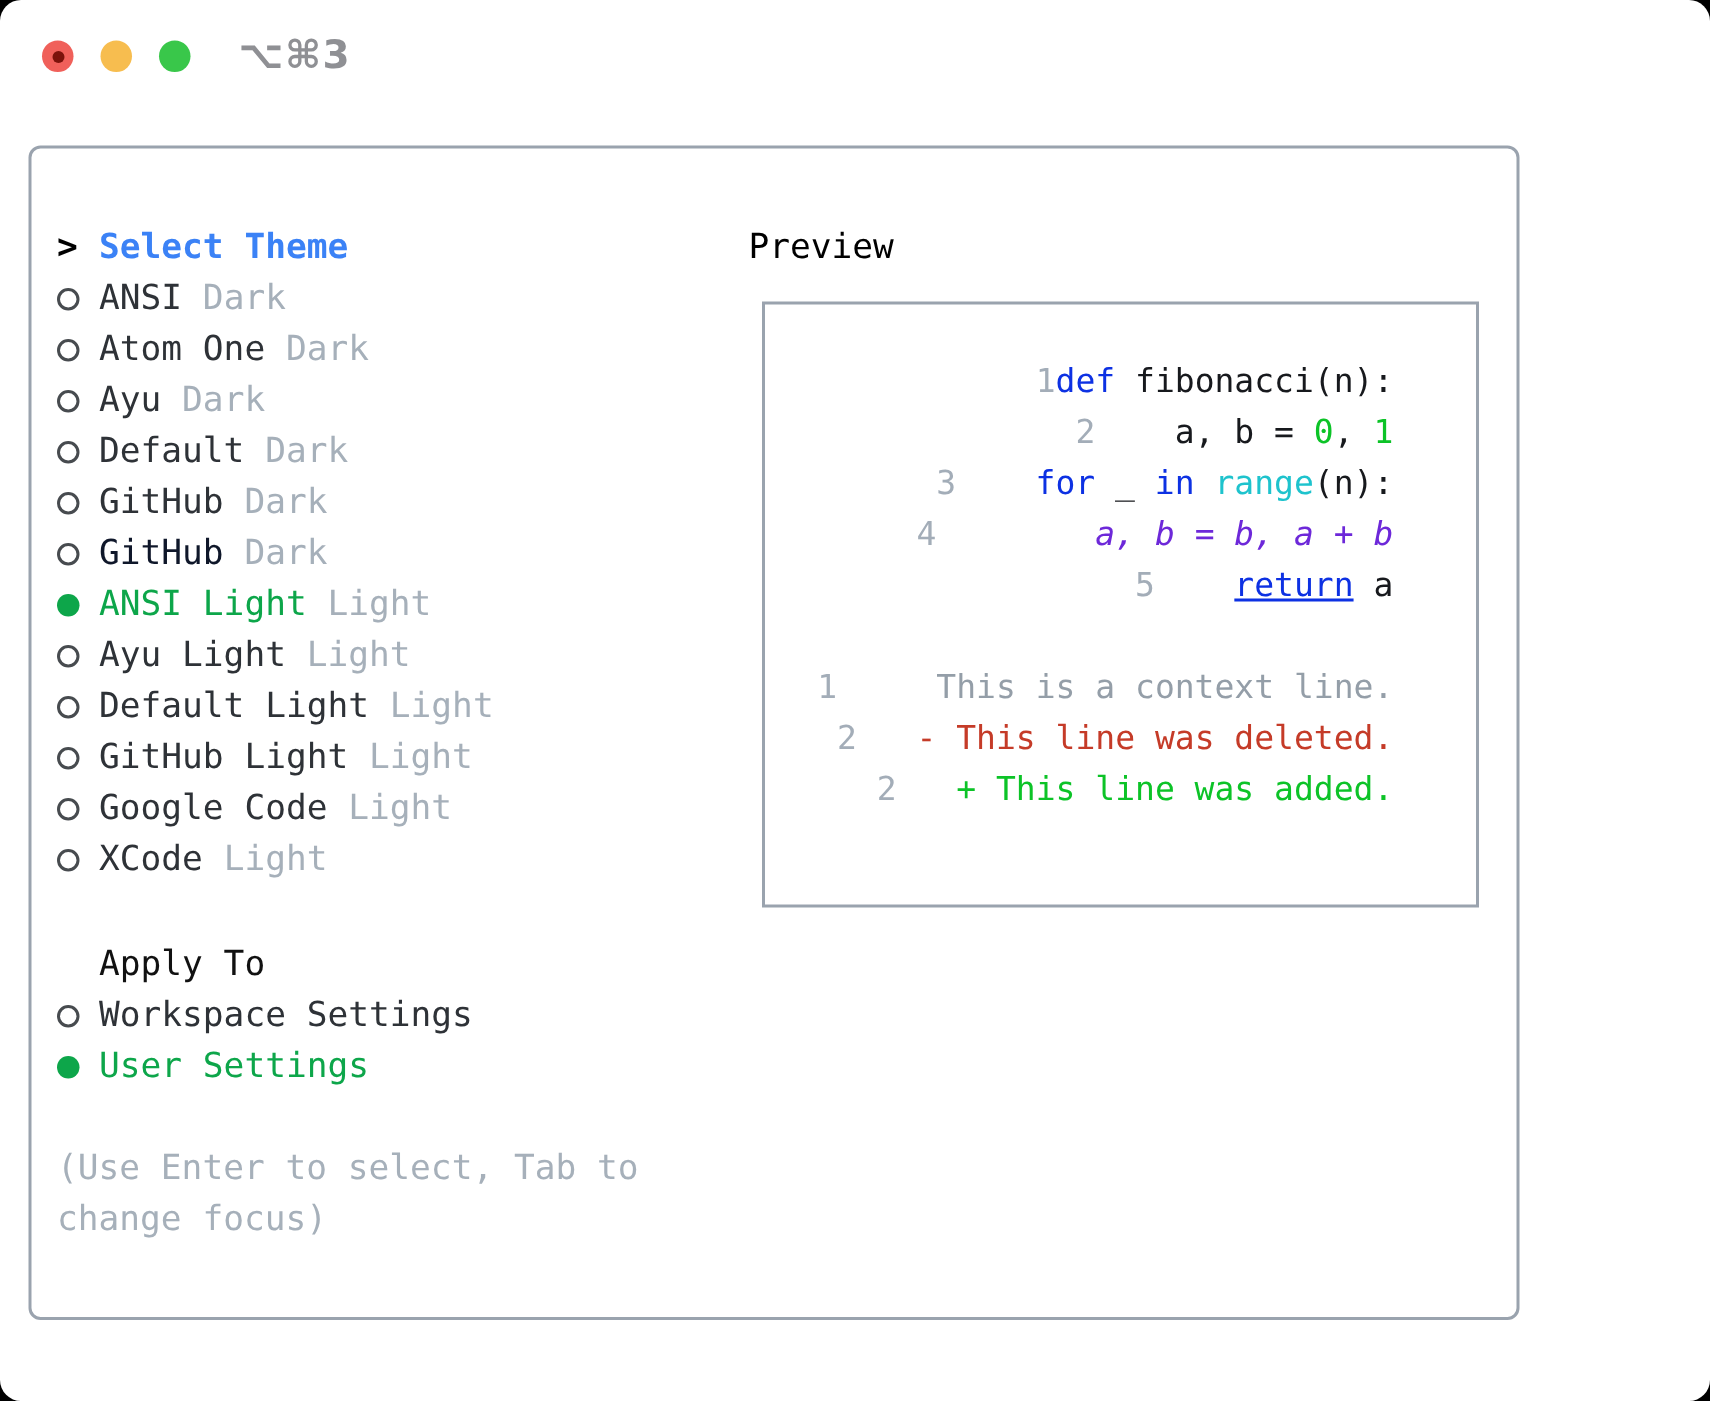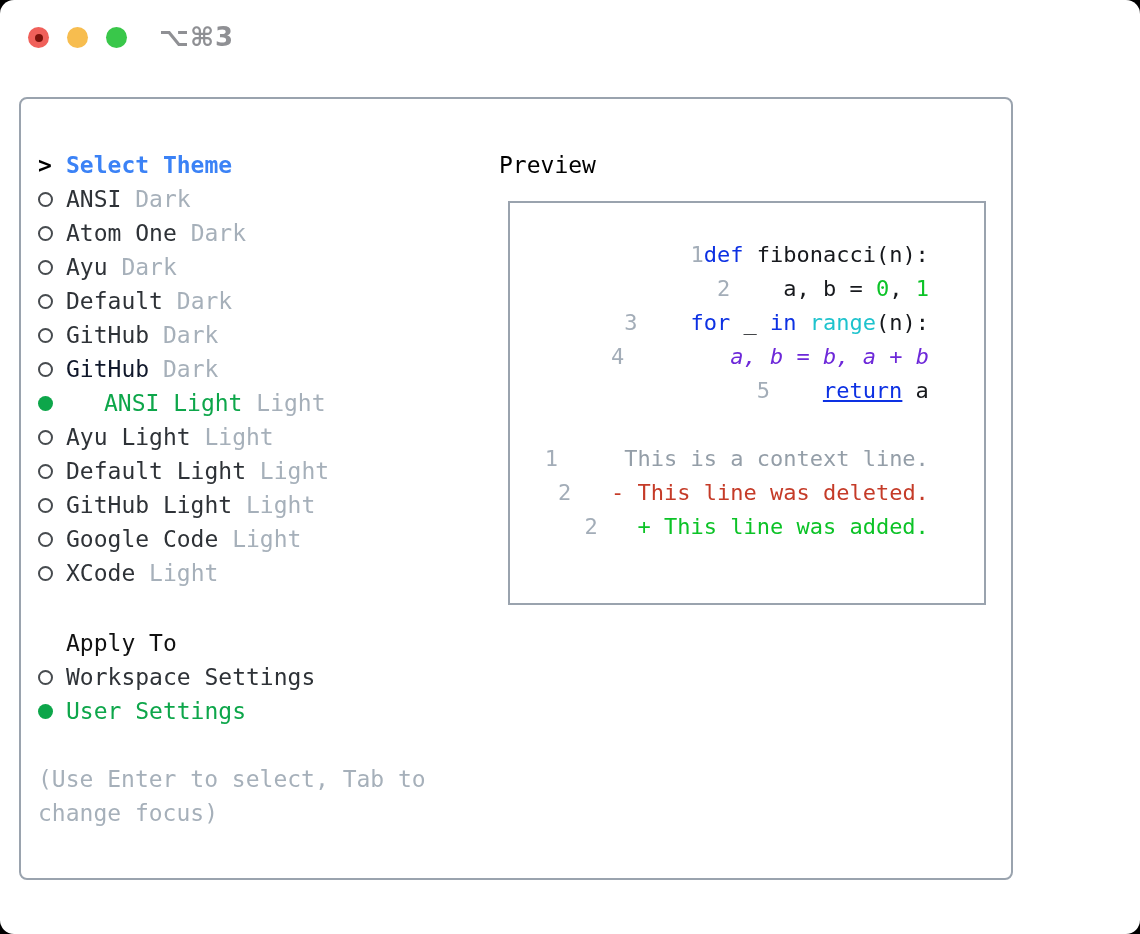--- a/index.html
+++ b/index.html
@@ -64,21 +64,21 @@
         <span class="header">Select Theme</span>
       </div>
 
       <div id="theme-list">
           <div class="row"><span class="marker"><span class="circle"></span></span><span style="color: rgb(46, 50, 55);">ANSI</span><span style="color: rgb(166, 176, 186);"> Dark</span></div>
           <div class="row"><span class="marker"><span class="circle"></span></span><span style="color: rgb(46, 50, 55);">Atom One</span><span style="color: rgb(166, 176, 186);"> Dark</span></div>
           <div class="row"><span class="marker"><span class="circle"></span></span><span style="color: rgb(46, 50, 55);">Ayu</span><span style="color: rgb(166, 176, 186);"> Dark</span></div>
           <div class="row"><span class="marker"><span class="circle"></span></span><span style="color: rgb(46, 50, 55);">Default</span><span style="color: rgb(166, 176, 186);"> Dark</span></div>
           <div class="row"><span class="marker"><span class="circle"></span></span><span style="color: rgb(46, 50, 55);">GitHub</span><span style="color: rgb(166, 176, 186);"> Dark</span></div>
           <div class="row"><span class="marker"><span class="circle"></span></span><span style="color: #0f172a;">GitHub</span><span style="color: rgb(166, 176, 186);"> Dark</span></div>
-          <div class="row"><span class="marker"><span class="circle sel"></span></span><span style="color: rgb(13, 166, 74); margin-left: 38px;">ANSI Light</span><span style="color: rgb(166, 176, 186);"> Light</span></div>
+          <div class="row"><span class="marker"><span class="circle sel"></span></span><span style="color: rgb(13, 166, 74);">ANSI Light</span><span style="color: rgb(166, 176, 186);"> Light</span></div>
           <div class="row"><span class="marker"><span class="circle"></span></span><span style="color: rgb(46, 50, 55);">Ayu Light</span><span style="color: rgb(166, 176, 186);"> Light</span></div>
           <div class="row"><span class="marker"><span class="circle"></span></span><span style="color: rgb(46, 50, 55);">Default Light</span><span style="color: rgb(166, 176, 186);"> Light</span></div>
           <div class="row"><span class="marker"><span class="circle"></span></span><span style="color: rgb(46, 50, 55);">GitHub Light</span><span style="color: rgb(166, 176, 186);"> Light</span></div>
           <div class="row"><span class="marker"><span class="circle"></span></span><span style="color: rgb(46, 50, 55);">Google Code</span><span style="color: rgb(166, 176, 186);"> Light</span></div>
           <div class="row"><span class="marker"><span class="circle"></span></span><span style="color: rgb(46, 50, 55);">XCode</span><span style="color: rgb(166, 176, 186);"> Light</span></div>
         </div>
 
       <div class="apply-block">
         <div class="row">
           <span class="marker"></span>

